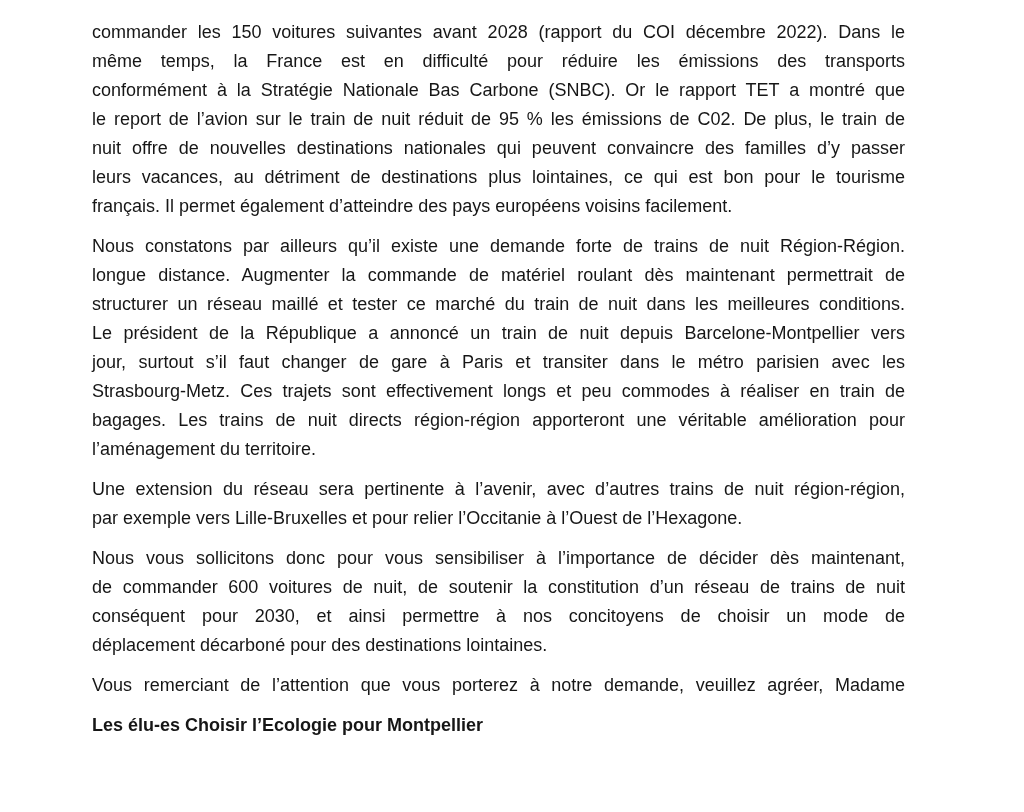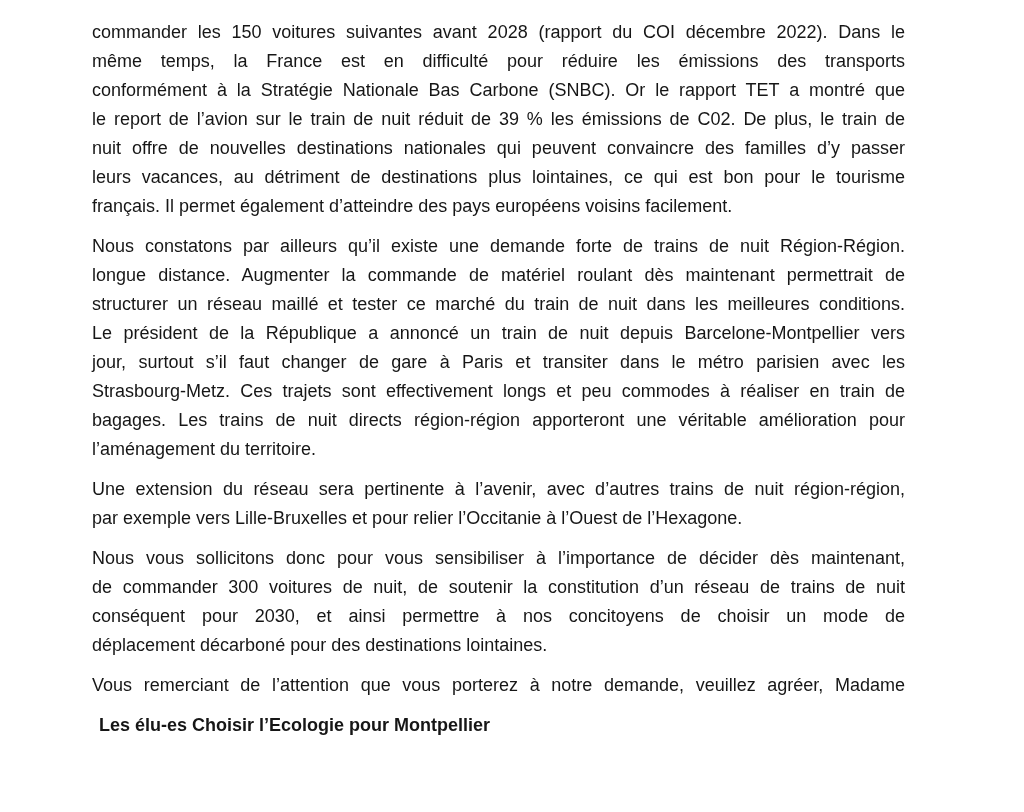--- a/index.html
+++ b/index.html
@@ -35,33 +35,32 @@
   .ln-last {
     text-align: right;
     text-align-last: left;
   }
   .signature {
     font-size: 18px;
     line-height: 29px;
     font-weight: 700;
     text-align: left;
     margin-top: 1px;
-    margin-left: 7px;
   }
 </style>
 </head>
 <body>
 
 <div class="page">
 
   <div class="para">
     <div class="ln">commander les 150 voitures suivantes avant 2028 (rapport du COI décembre 2022). Dans le</div>
     <div class="ln">même temps, la France est en difficulté pour réduire les émissions des transports</div>
     <div class="ln">conformément à la Stratégie Nationale Bas Carbone (SNBC). Or le rapport TET a montré que</div>
-    <div class="ln">le report de l’avion sur le train de nuit réduit de 39 % les émissions de C02. De plus, le train de</div>
+    <div class="ln">le report de l’avion sur le train de nuit réduit de 95 % les émissions de C02. De plus, le train de</div>
     <div class="ln">nuit offre de nouvelles destinations nationales qui peuvent convaincre des familles d’y passer</div>
     <div class="ln">leurs vacances, au détriment de destinations plus lointaines, ce qui est bon pour le tourisme</div>
     <div class="ln ln-last">français. Il permet également d’atteindre des pays européens voisins facilement.</div>
   </div>
 
   <div class="para">
     <div class="ln">Nous constatons par ailleurs qu’il existe une demande forte de trains de nuit Région-Région.</div>
     <div class="ln">longue distance. Augmenter la commande de matériel roulant dès maintenant permettrait de</div>
     <div class="ln">structurer un réseau maillé et tester ce marché du train de nuit dans les meilleures conditions.</div>
     <div class="ln">Le président de la République a annoncé un train de nuit depuis Barcelone-Montpellier vers</div>
@@ -71,21 +70,21 @@
     <div class="ln ln-last">l’aménagement du territoire.</div>
   </div>
 
   <div class="para">
     <div class="ln">Une extension du réseau sera pertinente à l’avenir, avec d’autres trains de nuit région-région,</div>
     <div class="ln ln-last">par exemple vers Lille-Bruxelles et pour relier l’Occitanie à l’Ouest de l’Hexagone.</div>
   </div>
 
   <div class="para">
     <div class="ln">Nous vous sollicitons donc pour vous sensibiliser à l’importance de décider dès maintenant,</div>
-    <div class="ln">de commander 300 voitures de nuit, de soutenir la constitution d’un réseau de trains de nuit</div>
+    <div class="ln">de commander 600 voitures de nuit, de soutenir la constitution d’un réseau de trains de nuit</div>
     <div class="ln">conséquent pour 2030, et ainsi permettre à nos concitoyens de choisir un mode de</div>
     <div class="ln ln-last">déplacement décarboné pour des destinations lointaines.</div>
   </div>
 
   <div class="para">
     <div class="ln">Vous remerciant de l’attention que vous porterez à notre demande, veuillez agréer, Madame</div>
   </div>
 
   <div class="signature">Les élu-es Choisir l’Ecologie pour Montpellier</div>
 

